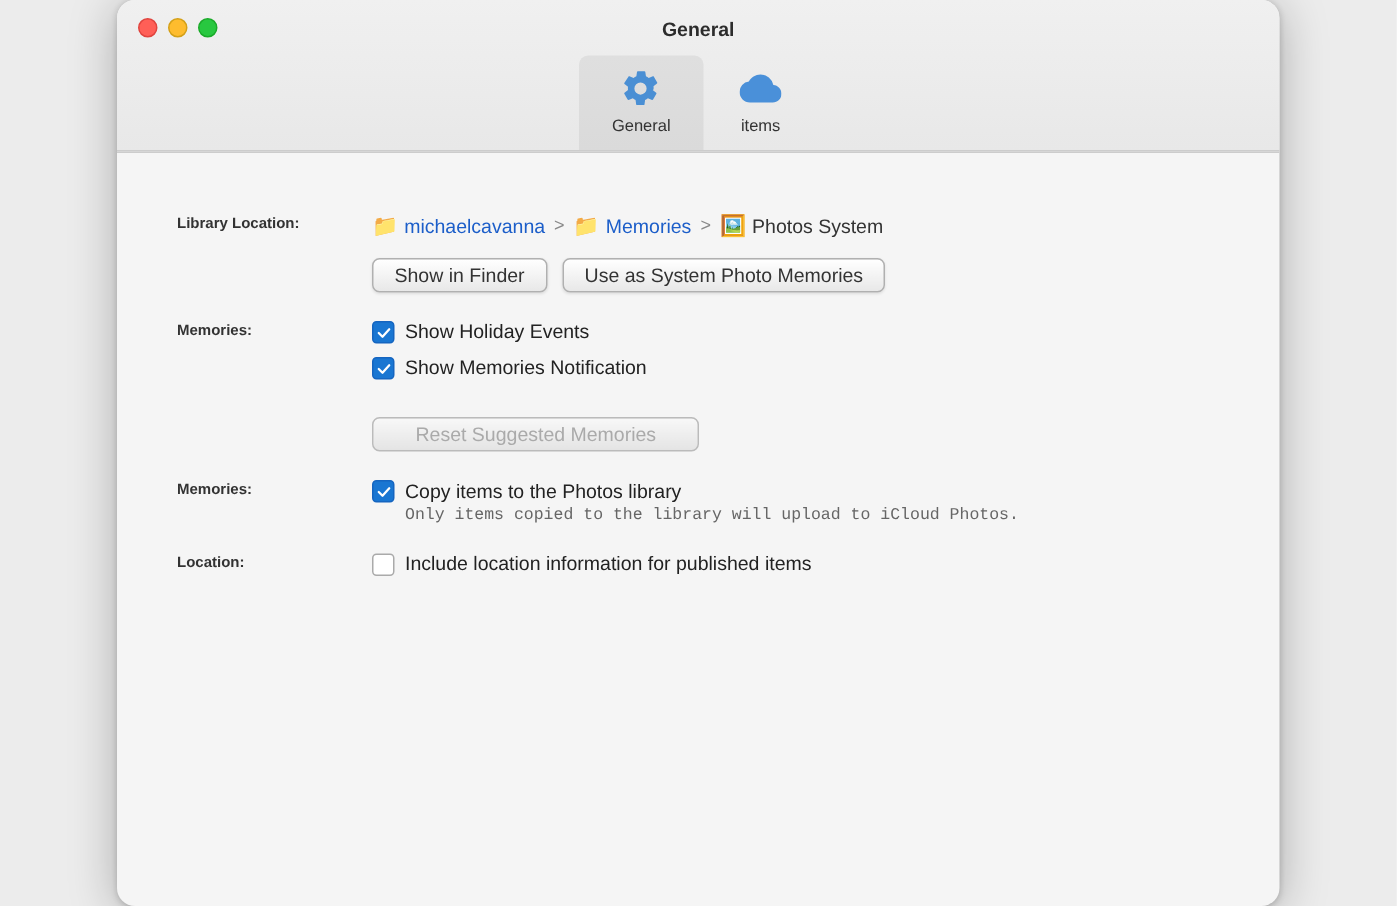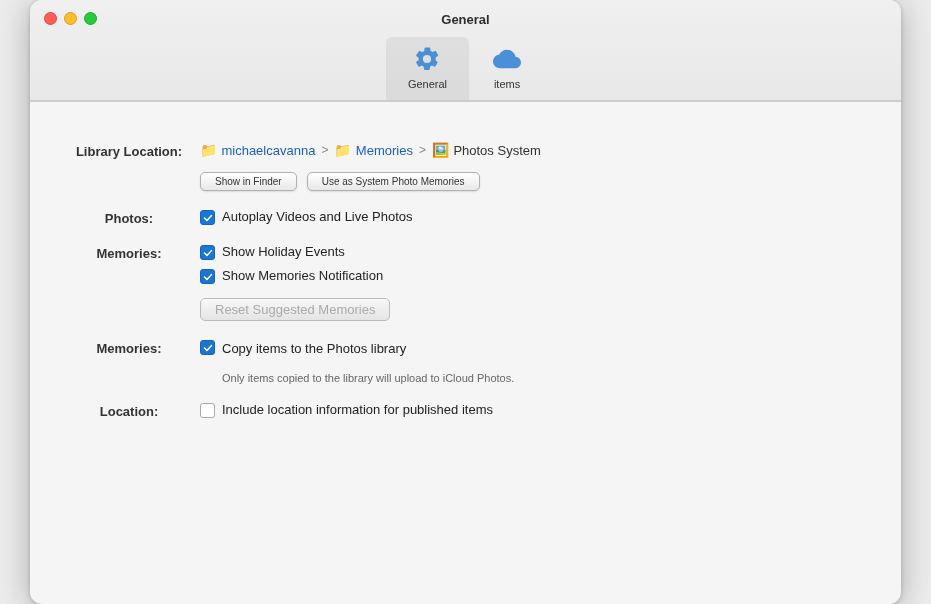--- a/index.html
+++ b/index.html
@@ -7,21 +7,21 @@
     body {
       font-family: -apple-system, BlinkMacSystemFont, "Helvetica Neue", Arial, sans-serif;
       background: #ececec;
       display: flex;
       justify-content: center;
       align-items: center;
       min-height: 100vh;
     }
 
     .window {
-      width: 871px;
+      width: 775px;
       min-height: 604px;
       background: #f5f5f5;
       border-radius: 12px;
       box-shadow: 0 4px 32px rgba(0,0,0,0.28), 0 1px 4px rgba(0,0,0,0.18);
       overflow: hidden;
       display: flex;
       flex-direction: column;
     }
 
     
@@ -107,24 +107,24 @@
     }
 
     
     .setting-row {
       display: flex;
       align-items: flex-start;
       margin-bottom: 18px;
     }
 
     .setting-label {
-      font-size: 13px;
+      font-size: 10px;
       font-weight: 600;
       color: #333;
-      text-align: center;
+      text-align: left;
       width: 130px;
       min-width: 130px;
       padding-top: 2px;
       padding-right: 12px;
     }
 
     .setting-content {
       flex: 1;
       display: flex;
       flex-direction: column;
@@ -161,21 +161,21 @@
     .buttons-row {
       display: flex;
       gap: 10px;
     }
 
     .mac-button {
       background: linear-gradient(to bottom, #ffffff, #e8e8e8);
       border: 1px solid #b0b0b0;
       border-radius: 5px;
       padding: 3px 14px;
-      font-size: 10px;
+      font-size: 13px;
       color: #333;
       cursor: pointer;
       box-shadow: 0 1px 2px rgba(0,0,0,0.1);
     }
 
     .mac-button:disabled {
       color: #aaa;
       cursor: default;
     }
 
@@ -211,34 +211,35 @@
     }
 
     .checkbox-label {
       font-size: 13px;
       color: #222;
     }
 
     .checkbox-sublabel {
       font-size: 11px;
       color: #666;
-      margin-top: 15px;
+      margin-top: 1px;
+      font-family: Liberation Mono, monospace;
     }
 
     
     .reset-button {
       background: linear-gradient(to bottom, #f8f8f8, #e4e4e4);
       border: 1px solid #bbb;
       border-radius: 5px;
-      padding: 3px 14px;
+      padding: 3px 28px;
       font-size: 13px;
       color: #aaa;
       cursor: default;
       align-self: flex-start;
-      margin-top: 6px;
+      margin-top: 17px;
     }
 
     
     .cloud-icon {
       font-size: 22px;
       color: #4a90d9;
     }
 
     
     .gear-icon svg {
@@ -310,33 +311,20 @@
             <span>Photos System</span>
           </span>
         </div>
         <div class="buttons-row">
           <button class="mac-button">Show in Finder</button>
           <button class="mac-button">Use as System Photo Memories</button>
         </div>
       </div>
     </div>
 
-    <div class="setting-row">
-      <div class="setting-label">Photos:</div>
-      <div class="setting-content">
-        <div class="checkbox-row">
-          <div class="checkbox">
-            <svg viewBox="0 0 10 10" fill="none" xmlns="http://www.w3.org/2000/svg">
-              <path d="M1.5 5L4 7.5L8.5 2.5" stroke="white" stroke-width="1.5" stroke-linecap="round" stroke-linejoin="round"></path>
-            </svg>
-          </div>
-          <span class="checkbox-label">Autoplay Videos and Live Photos</span>
-        </div>
-      </div>
-    </div>
 
     <div class="setting-row">
       <div class="setting-label">Memories:</div>
       <div class="setting-content">
         <div class="checkbox-row">
           <div class="checkbox">
             <svg viewBox="0 0 10 10" fill="none" xmlns="http://www.w3.org/2000/svg">
               <path d="M1.5 5L4 7.5L8.5 2.5" stroke="white" stroke-width="1.5" stroke-linecap="round" stroke-linejoin="round"></path>
             </svg>
           </div>

